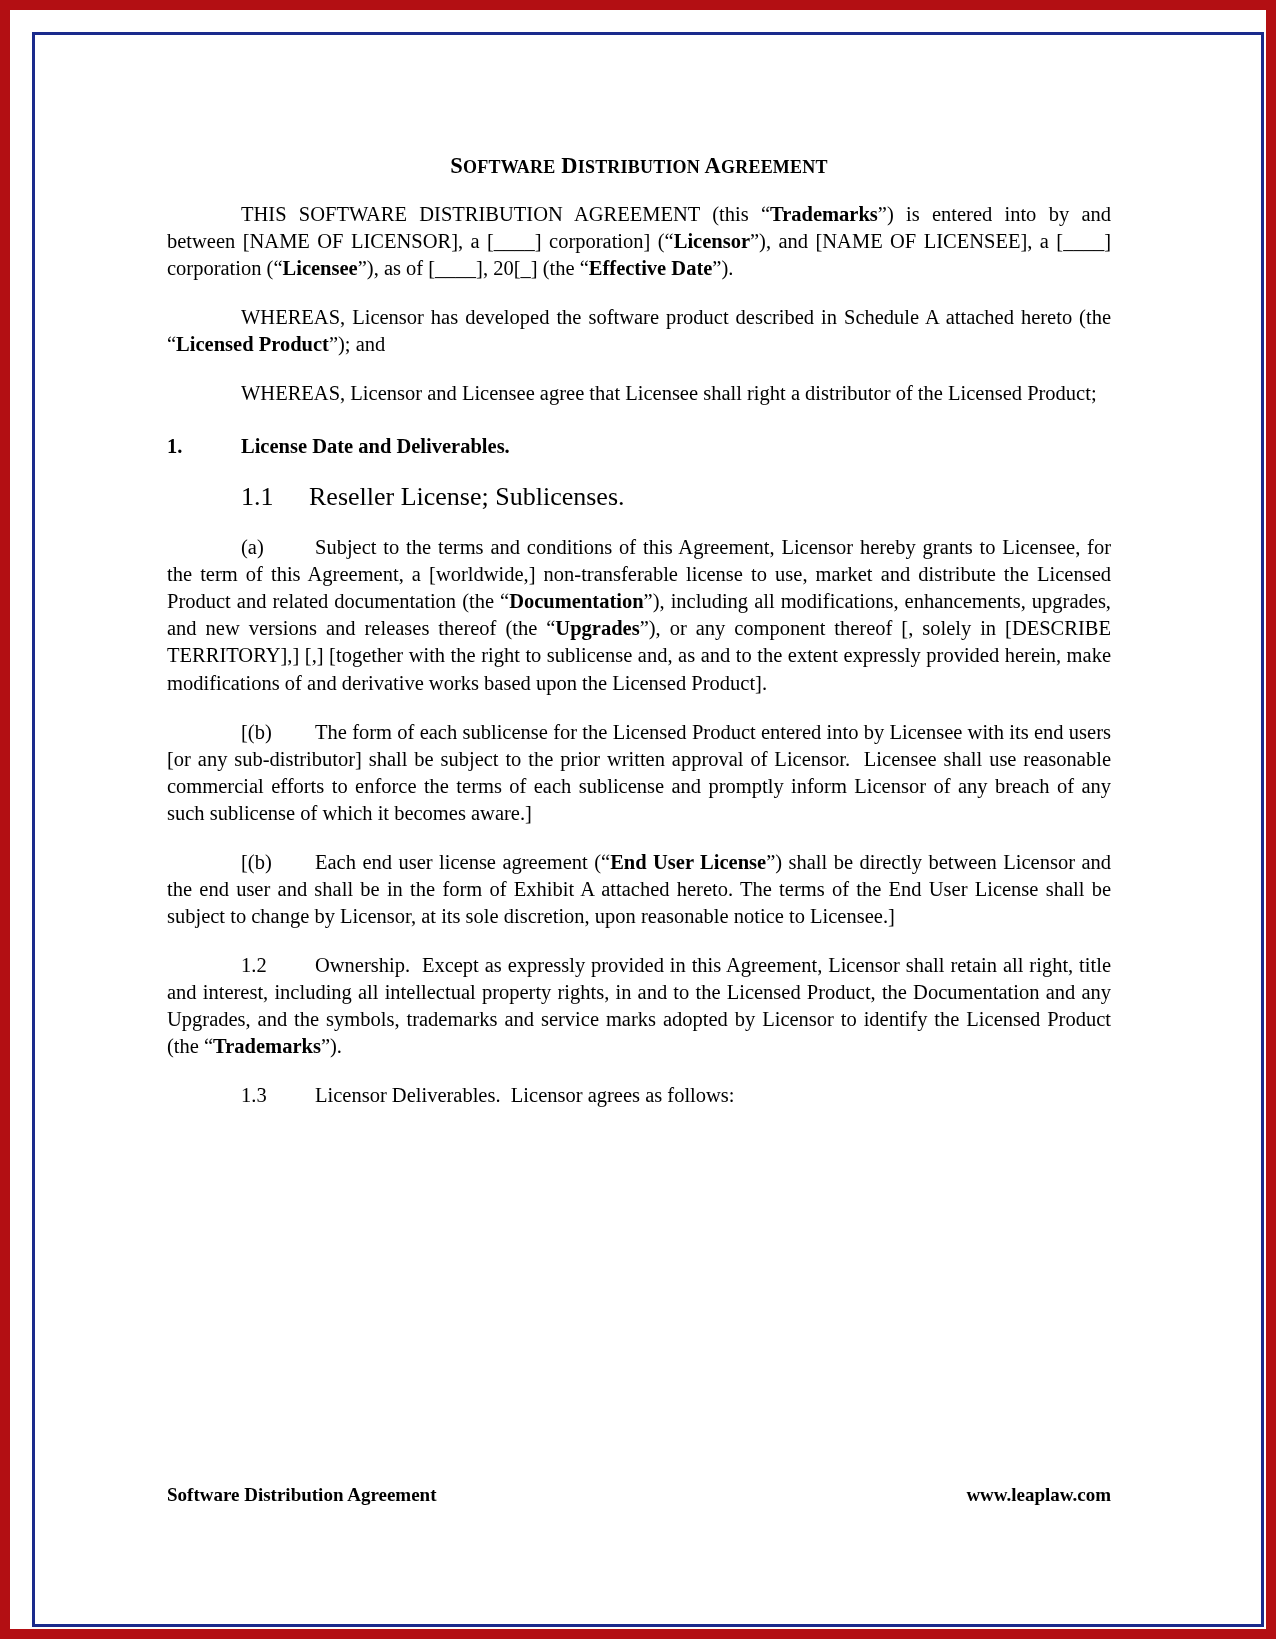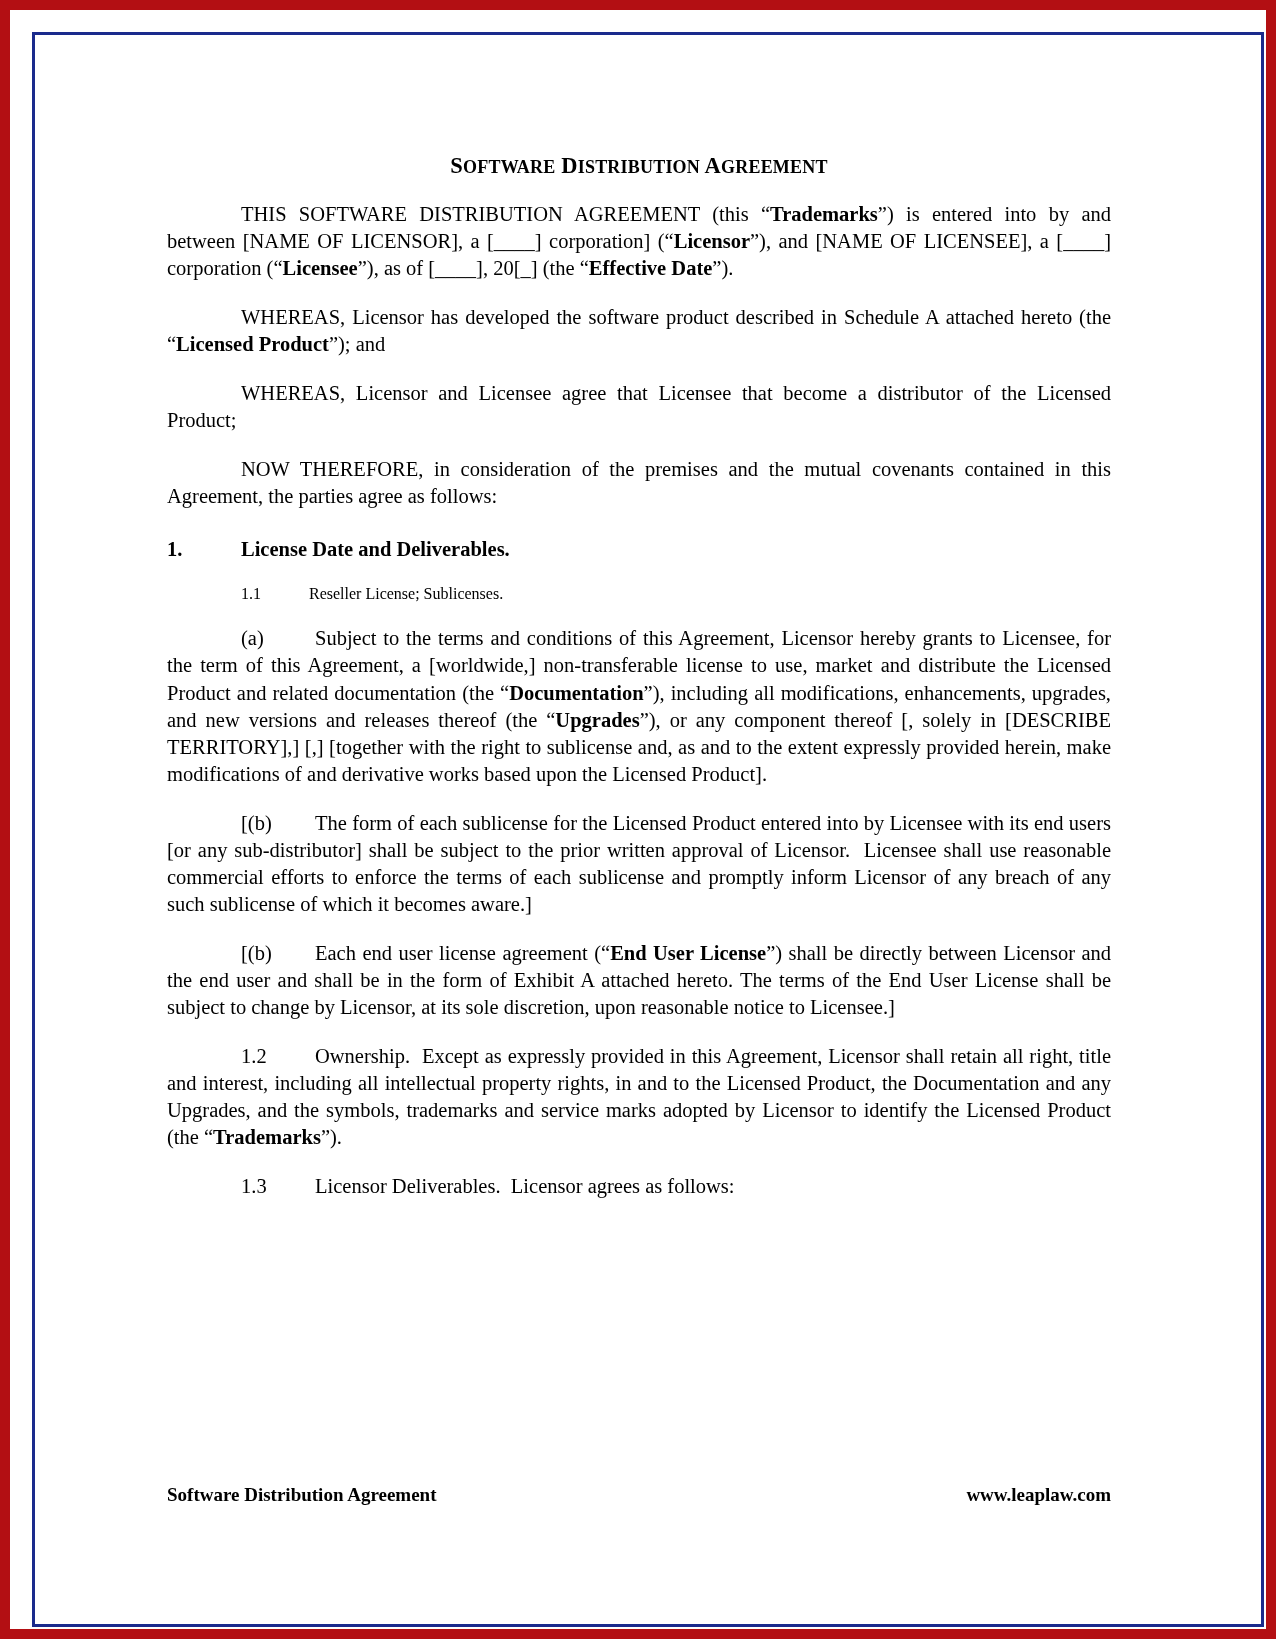--- a/index.html
+++ b/index.html
@@ -67,21 +67,21 @@
     font-size: 20.5px;
     font-weight: bold;
     margin: 28px 0 0 0;
     display: flex;
   }
   .section-head .num {
     width: 74px;
     flex: 0 0 74px;
   }
   .sub-head {
-    font-size: 16px;
+    font-size: 26px;
     margin: 24px 0 0 0;
     display: flex;
     padding-left: 74px;
   }
   .sub-head .num {
     width: 68px;
     flex: 0 0 68px;
   }
   p.hang {
     font-size: 20.5px;
@@ -122,26 +122,23 @@
 
       <p class="body indent">
         THIS SOFTWARE DISTRIBUTION AGREEMENT (this “<span class="b">Trademarks</span>”) is entered into by and between [NAME OF LICENSOR], a [____] corporation] (“<span class="b">Licensor</span>”), and [NAME OF LICENSEE], a [____] corporation (“<span class="b">Licensee</span>”), as of [____], 20[_] (the “<span class="b">Effective Date</span>”).
       </p>
 
       <p class="body indent">
         WHEREAS, Licensor has developed the software product described in <span class="u">Schedule A</span> attached hereto (the “<span class="b">Licensed Product</span>”); and
       </p>
 
       <p class="body indent">
-        WHEREAS, Licensor and Licensee agree that Licensee that become a distributor of the Licensed Product;
+        WHEREAS, Licensor and Licensee agree that Licensee shall right a distributor of the Licensed Product;
       </p>
 
-      <p class="body indent">
-        NOW THEREFORE, in consideration of the premises and the mutual covenants contained in this Agreement, the parties agree as follows:
-      </p>
 
       <div class="section-head">
         <span class="num">1.</span>
         <span>License Date and Deliverables.</span>
       </div>
 
       <div class="sub-head">
         <span class="num">1.1</span>
         <span class="u">Reseller License; Sublicenses.</span>
       </div>

